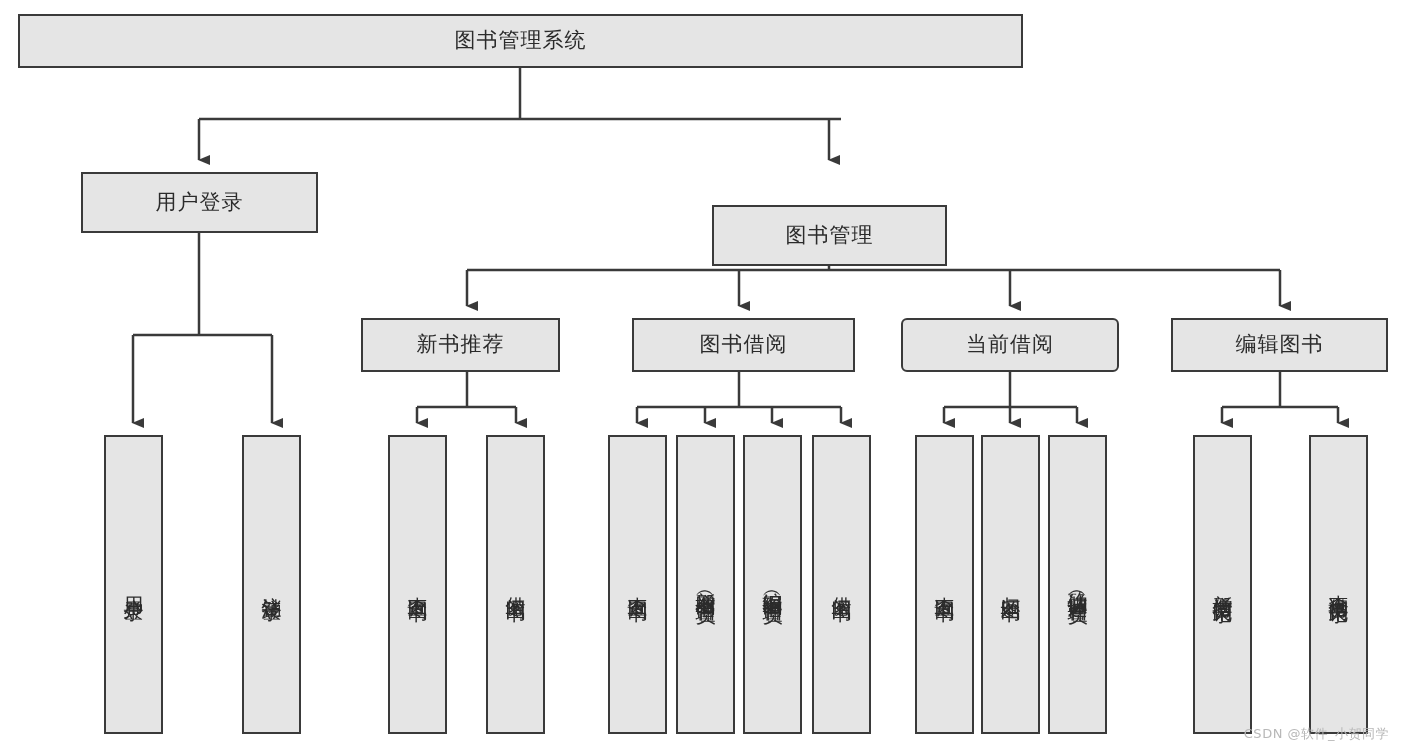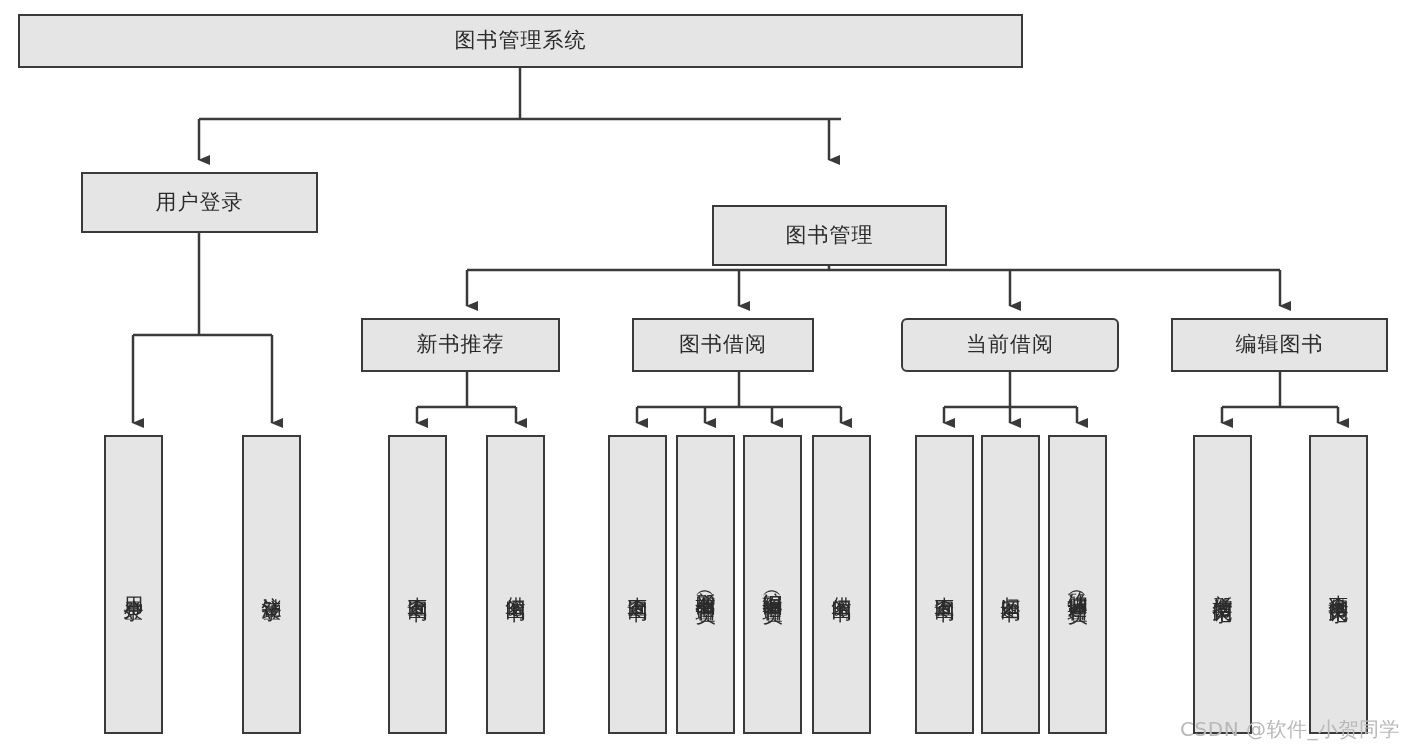--- a/index.html
+++ b/index.html
@@ -54,23 +54,23 @@
   }
   .node-label {
     display: block;
     white-space: pre-line;
   }
   .node.vertical .node-label {
     white-space: normal;
   }
   #watermark {
     position: absolute;
-    right: 5px;
+    right: 16px;
     bottom: 4px;
-    font-size: 20px;
+    font-size: 13px;
     color: #b8b8b8;
     letter-spacing: 0.5px;
     z-index: 5;
     user-select: none;
     pointer-events: none;
     text-align: center;
   }
 </style>
 </head>
 <body>
@@ -148,21 +148,21 @@
         <span class="node-label">用户登录</span>
       </div>
       <div class="node horizontal" style="left: 712px; top: 172px; width: 235px; height: 61px; margin-top: 33px;">
         <span class="node-label">图书管理</span>
       </div>
     </div>
   <div id="nodes-level2">
       <div class="node horizontal" style="left: 361px; top: 318px; width: 199px; height: 54px;">
         <span class="node-label">新书推荐</span>
       </div>
-      <div class="node horizontal" style="left: 632px; top: 318px; width: 182px; height: 54px; justify-content: center;">
+      <div class="node horizontal" style="left: 632px; top: 318px; width: 223px; height: 54px; justify-content: center;">
         <span class="node-label">图书借阅</span>
       </div>
       <div class="node horizontal" style="left: 901px; top: 318px; width: 218px; height: 54px; border-radius: 6px;">
         <span class="node-label">当前借阅</span>
       </div>
       <div class="node horizontal" style="left: 1171px; top: 318px; width: 217px; height: 54px;">
         <span class="node-label">编辑图书</span>
       </div>
     </div>
   <div id="nodes-leaves">

